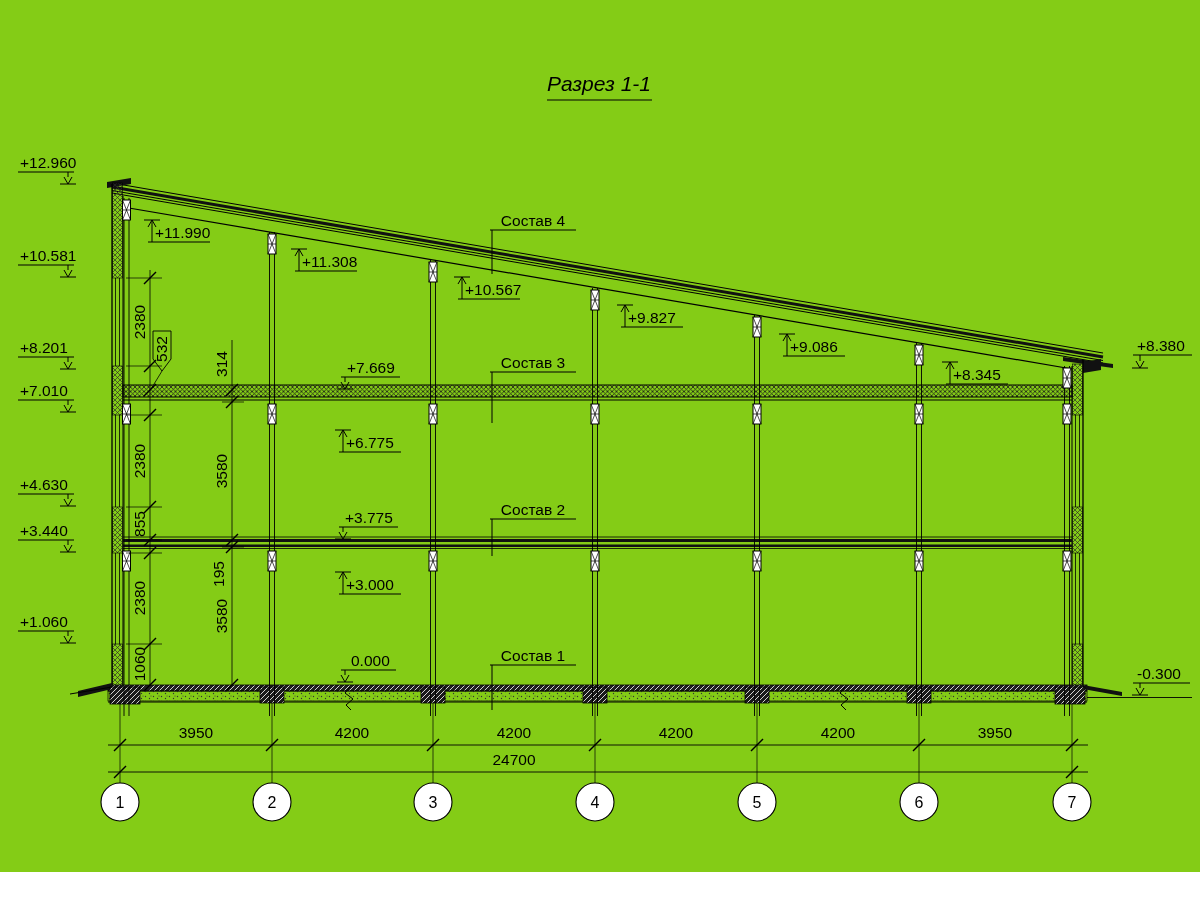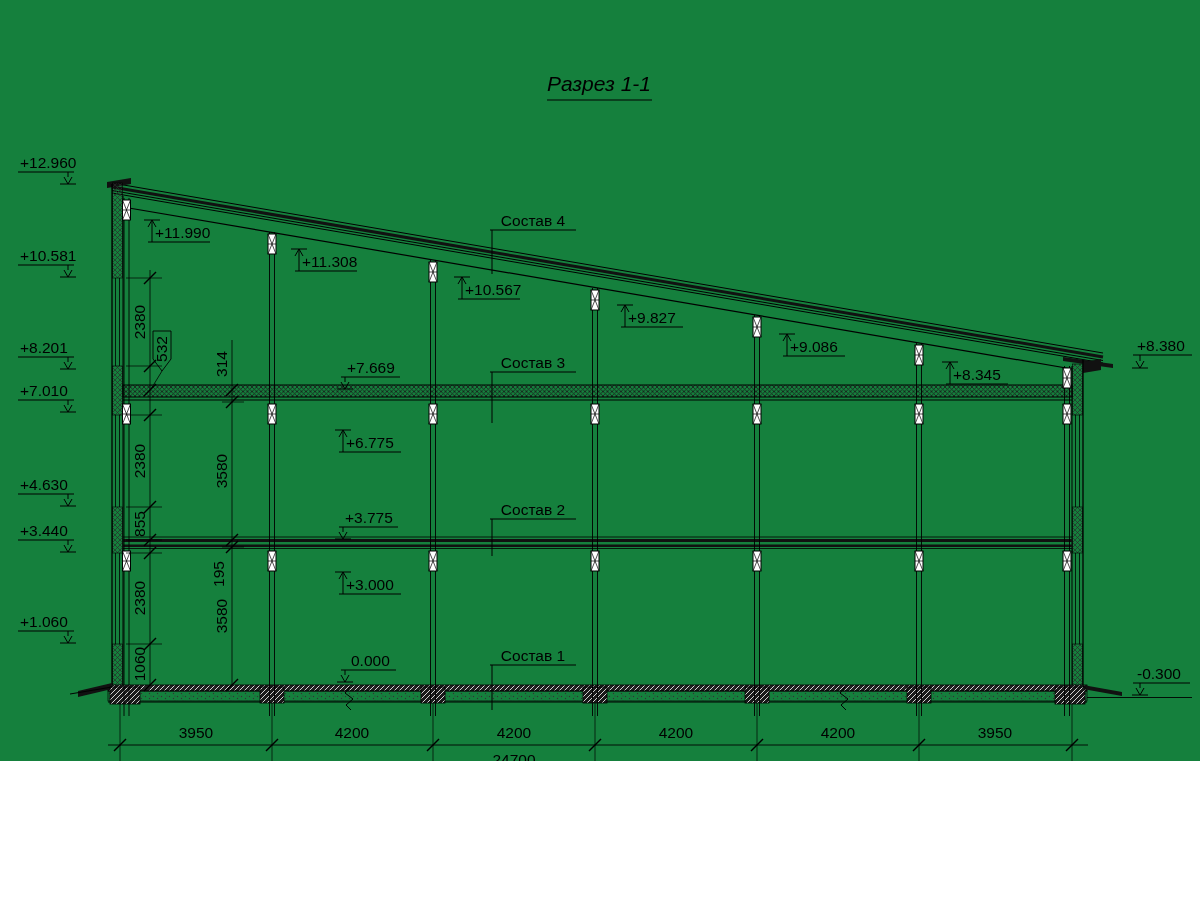--- a/index.html
+++ b/index.html
@@ -1,16 +1,16 @@
 <!DOCTYPE html>
 <html><head>
 <meta charset="utf-8">
 <style>
   html,body{margin:0;padding:0;background:#fff;}
-  .page{position:relative;width:1200px;height:761px;background:#15803d;overflow:hidden;
+  .page{position:relative;width:1200px;height:872px;background:#84cc16;overflow:hidden;
         font-family:"Liberation Sans",sans-serif;}
   svg text{font-family:"Liberation Sans",sans-serif;fill:#000;}
   .dimtxt{font-size:15.5px;}
   .marktxt{font-size:15.5px;}
   .bubtxt{font-size:16px;}
   .titletxt{font-size:21px;font-style:italic;}
 </style>
 </head>
 <body>
 

